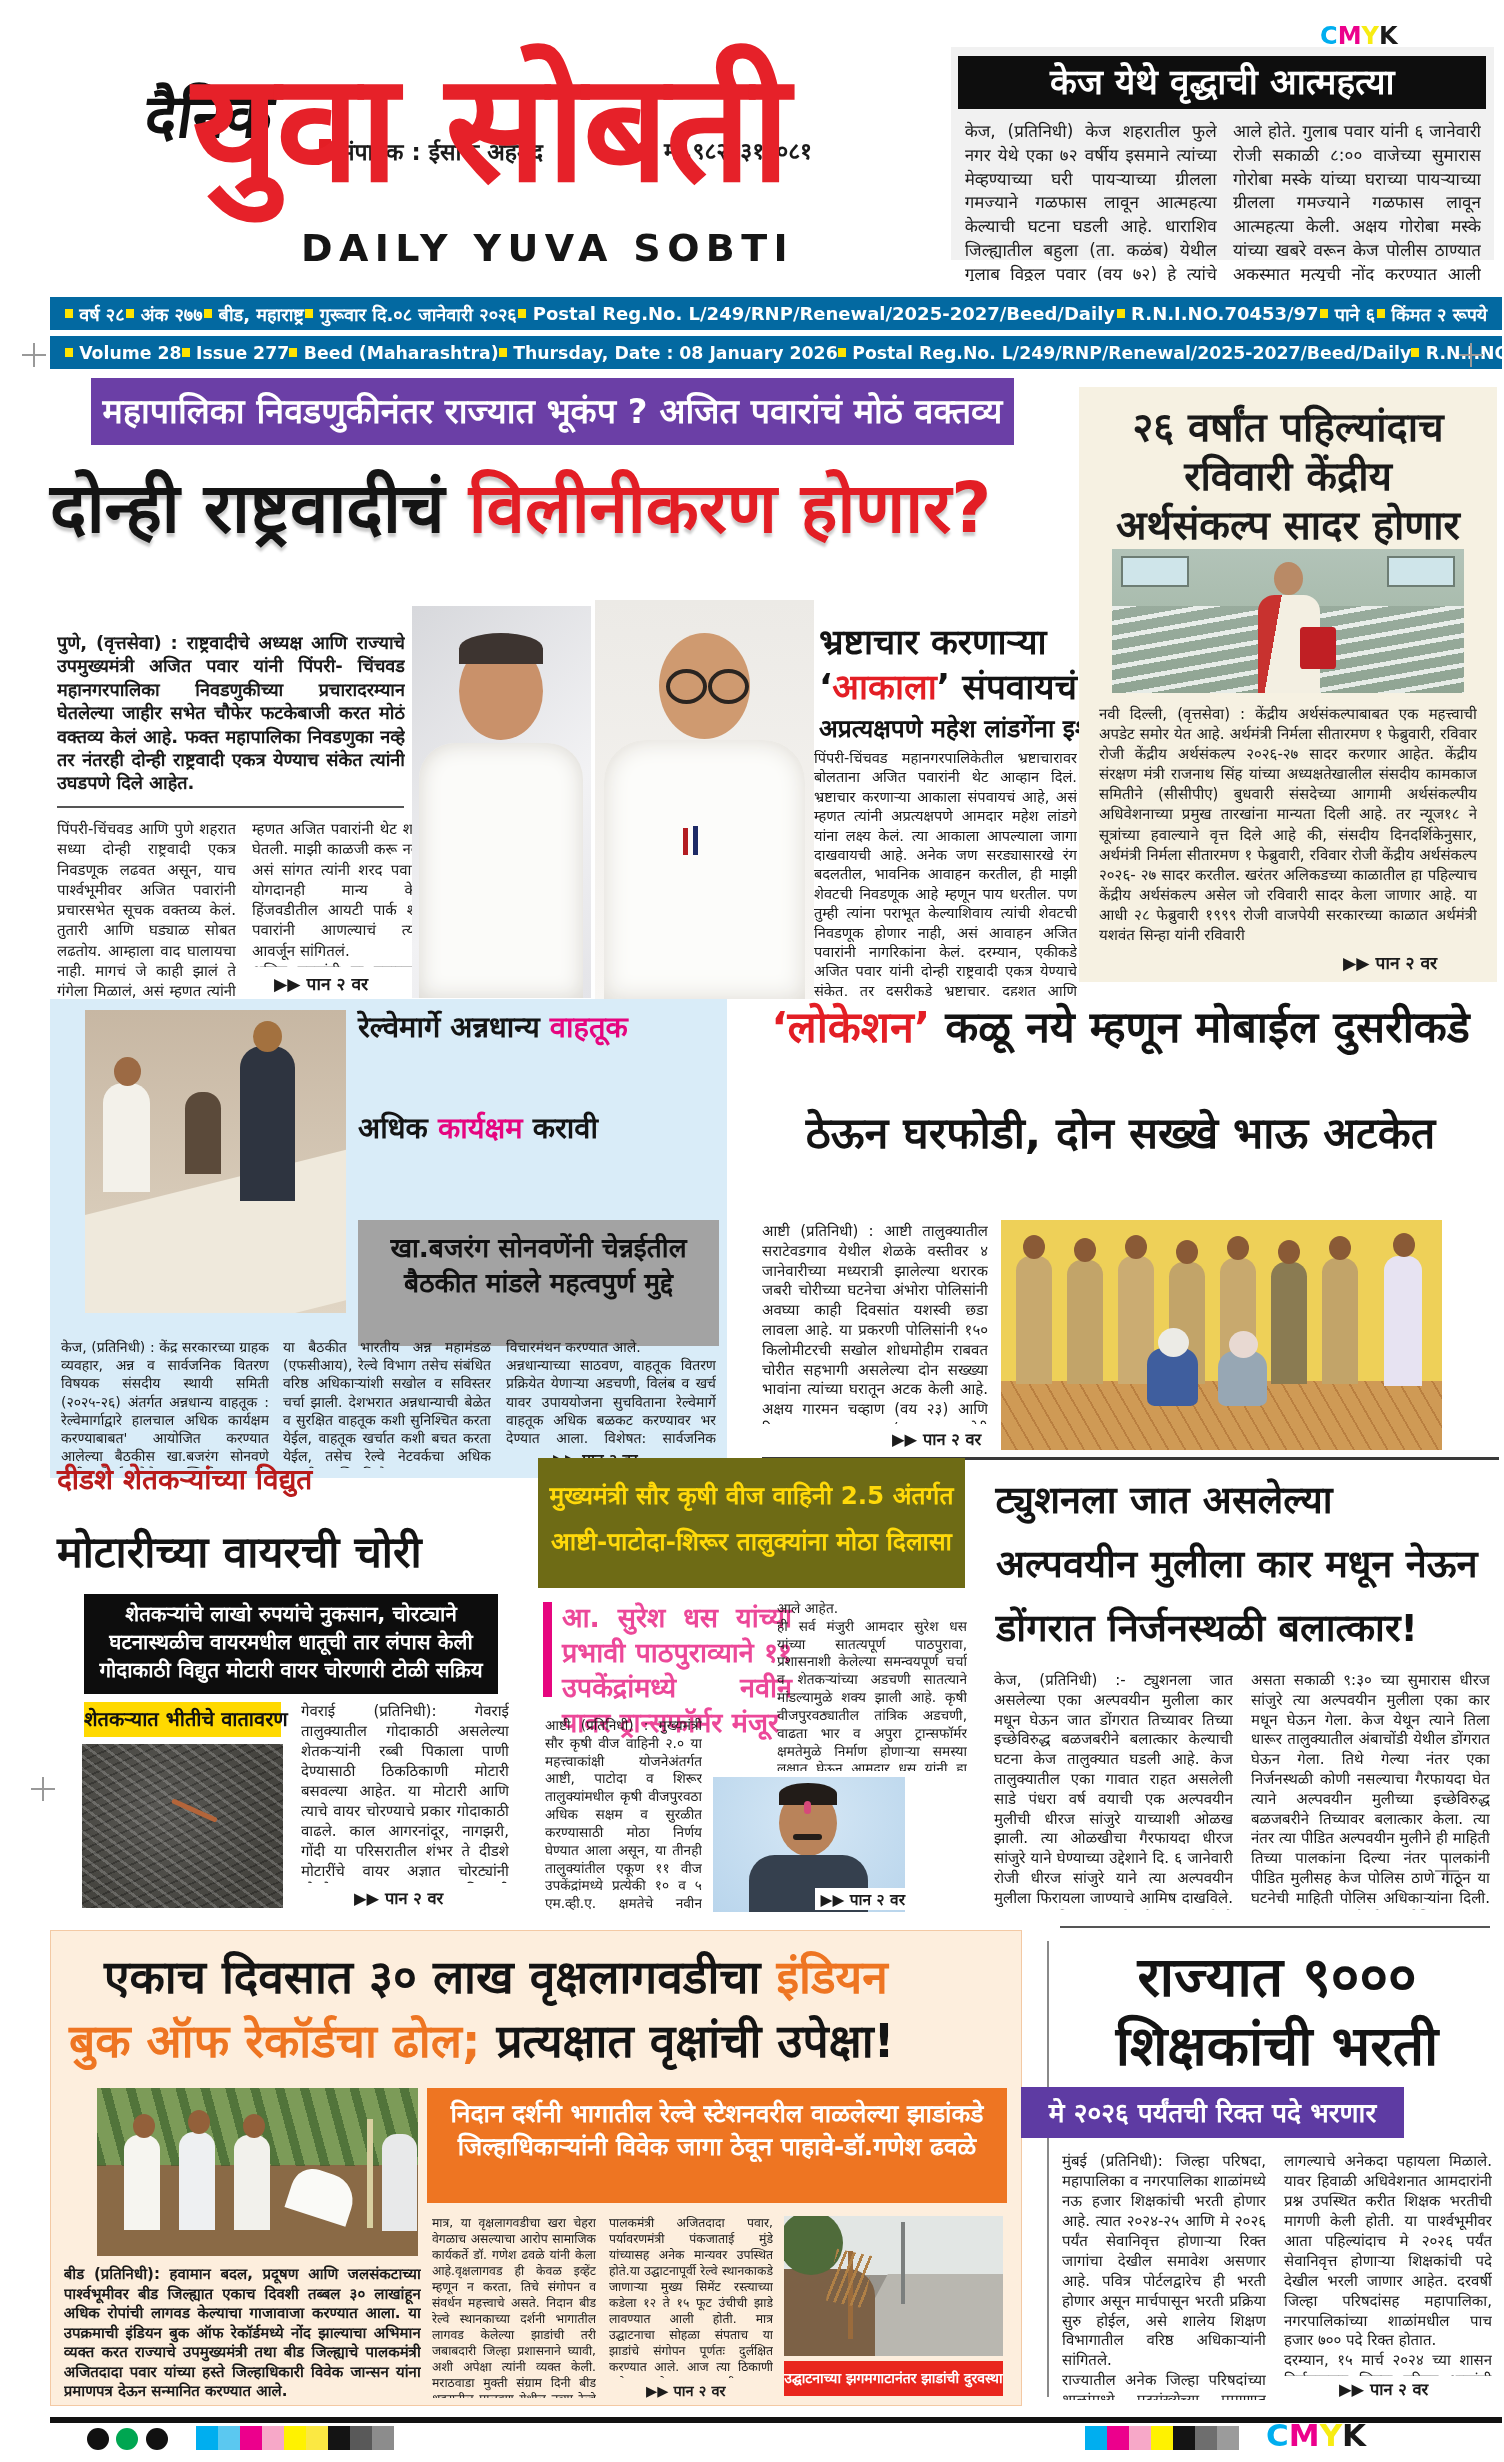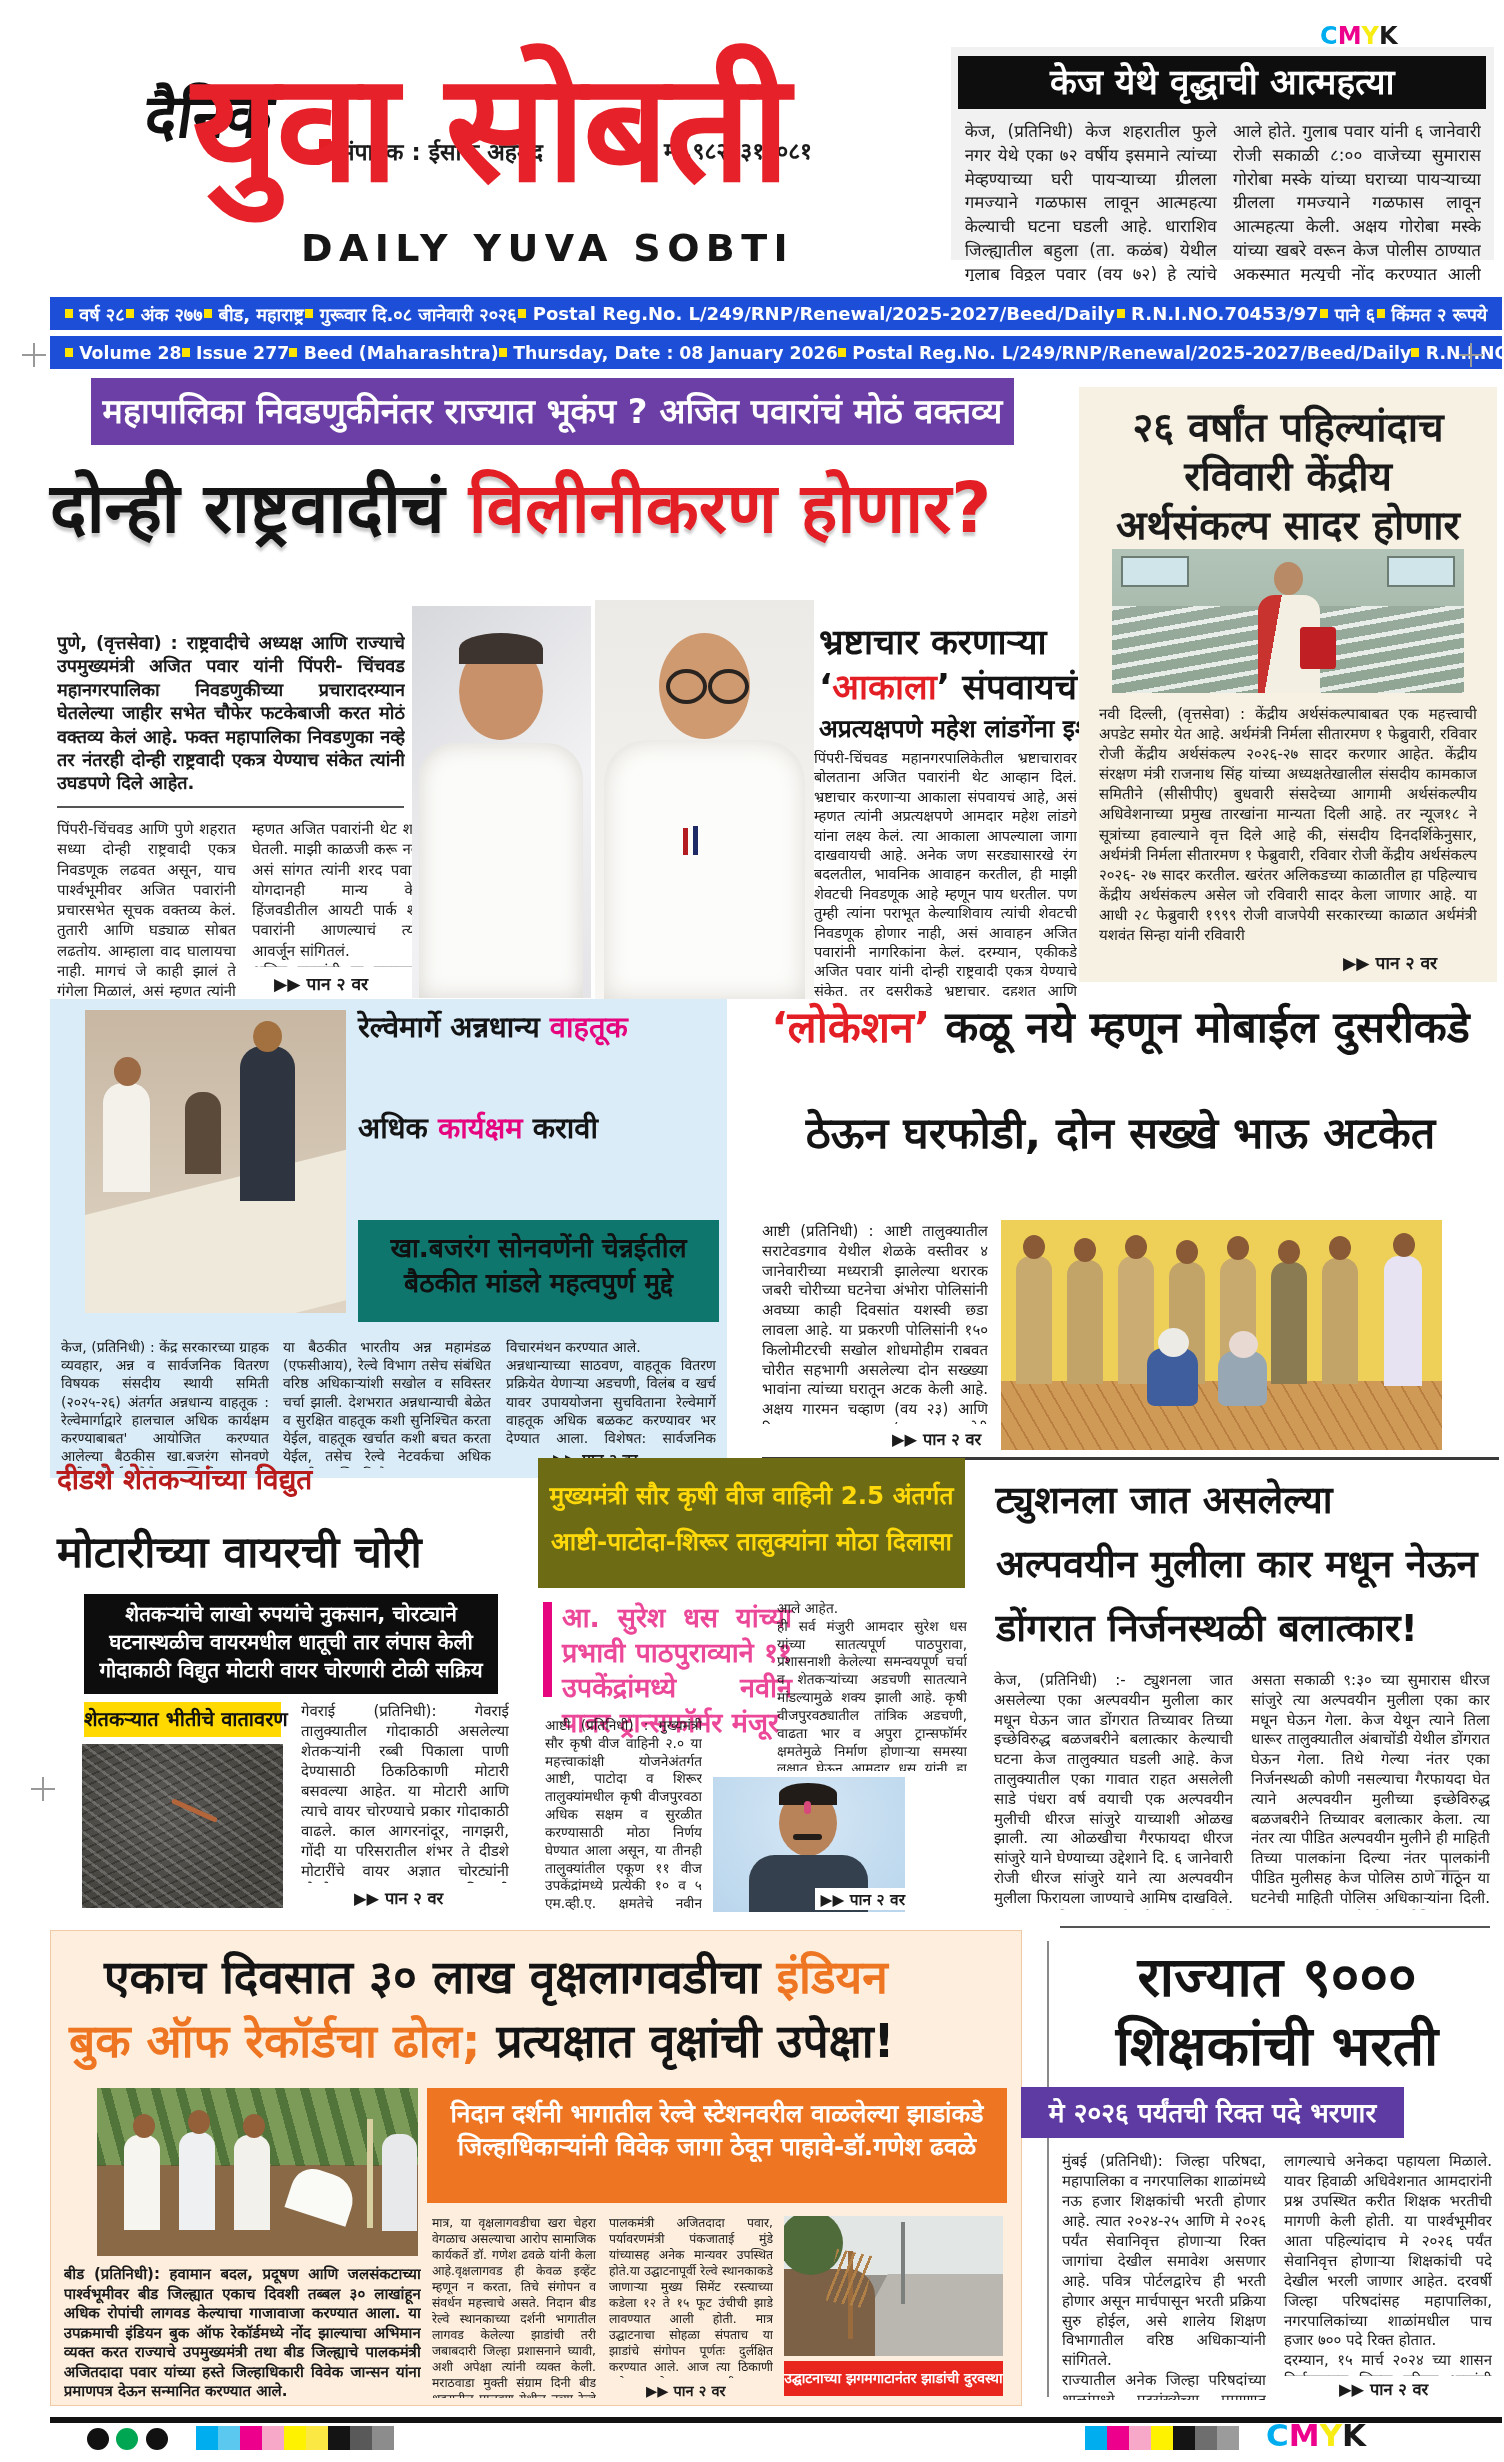--- a/index.html
+++ b/index.html
@@ -12,21 +12,21 @@
   .nw{white-space:nowrap}
   .pre{white-space:pre-line}
   .ov{overflow:hidden}
   .w{color:#fff}
   .red{color:#e31e25}
   .mag{color:#e6057f}
   .org{color:#ee7522}
   .yel{color:#ffd90a}
   .jump{font-weight:bold;font-size:17.3px;white-space:nowrap}
   
-  .infobar{left:50px;width:1452px;height:33px;background:#1d4ed8;display:flex;
+  .infobar{left:50px;width:1452px;height:33px;background:#0369a1;display:flex;
            align-items:center;justify-content:space-between;padding:0 14.6px;box-sizing:border-box}
   .infobar .it{color:#fff;font-weight:bold;white-space:nowrap;display:flex;align-items:center}
   .infobar .sq{width:8.2px;height:8.2px;background:#ffe400;display:inline-block;margin-right:6.4px}
   
   .crop{position:absolute;width:24px;height:24px}
   .crop::before{content:"";position:absolute;left:11px;top:0;width:1.8px;height:24px;background:#999}
   .crop::after{content:"";position:absolute;top:11px;left:0;height:1.8px;width:24px;background:#999}
   
   .ph{position:absolute;overflow:hidden}
   .fig{position:absolute}
@@ -181,21 +181,21 @@
     <div class="fig" style="left:155px;top:36px;width:55px;height:155px;border-radius:22px 22px 0 0;background:#2e3440"></div>
     <div class="fig circ" style="left:168px;top:11px;width:29px;height:31px;background:#a3713f"></div>
     <div class="fig" style="left:100px;top:82px;width:36px;height:82px;border-radius:16.4px 16.4px 0 0;background:#5b4a3a"></div>
   </div>
   <div class="abs b nw" style="left:308px;top:7.3px;font-size:29px">
     <span style="color:#141414">रेल्वेमार्गे अन्नधान्य </span><span class="mag">वाहतूक</span>
   </div>
   <div class="abs b nw" style="left:308px;top:108px;font-size:29px">
     <span style="color:#141414">अधिक </span><span class="mag">कार्यक्षम</span><span style="color:#141414"> करावी</span>
   </div>
-  <div class="abs b ct" style="left:308px;top:221px;width:361px;height:102px;background:#0f766e;color:#101010;font-size:26.4px;line-height:1.32;padding-top:11px;box-sizing:border-box">खा.बजरंग सोनवणेंनी चेन्नईतील बैठकीत मांडले महत्वपुर्ण मुद्दे</div>
+  <div class="abs b ct" style="left:308px;top:221px;width:361px;height:126px;background:#a3a3a3;color:#101010;font-size:26.4px;line-height:1.32;padding-top:11px;box-sizing:border-box">खा.बजरंग सोनवणेंनी चेन्नईतील बैठकीत मांडले महत्वपुर्ण मुद्दे</div>
   <div class="abs j ov" style="left:11px;top:339px;width:208px;height:130px;font-size:14px;line-height:1.3">केज, (प्रतिनिधी) : केंद्र सरकारच्या ग्राहक व्यवहार, अन्न व सार्वजनिक वितरण विषयक संसदीय स्थायी समिती (२०२५-२६) अंतर्गत अन्नधान्य वाहतूक : रेल्वेमार्गाद्वारे हालचाल अधिक कार्यक्षम करण्याबाबत' आयोजित करण्यात आलेल्या बैठकीस खा.बजरंग सोनवणे यांनी चेन्नई येथे उपस्थिती लावली. बैठकीत रेल्वेमार्गे अन्नधान्य वाहूतूक अधिक कार्यक्षम करावी, असे महत्वाचे विविध मुद्दे मांडले.</div>
   <div class="abs j ov pre" style="left:233px;top:339px;width:208px;height:130px;font-size:14px;line-height:1.3">या बैठकीत भारतीय अन्न महामंडळ (एफसीआय), रेल्वे विभाग तसेच संबंधित वरिष्ठ अधिकाऱ्यांशी सखोल व सविस्तर चर्चा झाली. देशभरात अन्नधान्याची बेळेत व सुरक्षित वाहतूक कशी सुनिश्चित करता येईल, वाहतूक खर्चात कशी बचत करता येईल, तसेच रेल्वे नेटवर्कचा अधिक प्रभावी आणि नियोजनबद्ध वापर कसा करता येईल, याबाबत विविध मुद्द्यांवर सविस्तर</div>
   <div class="abs j ov pre" style="left:456px;top:339px;width:210px;height:108px;font-size:14px;line-height:1.3">विचारमंथन करण्यात आले.
 अन्नधान्याच्या साठवण, वाहतूक वितरण प्रक्रियेत येणाऱ्या अडचणी, विलंब व खर्च यावर उपाययोजना सुचविताना रेल्वेमार्गे वाहतूक अधिक बळकट करण्यावर भर देण्यात आला. विशेषत: सार्वजनिक वितरण प्रणाली अधिक सक्षम करण्यासाठी रेल्वे आणि एफसीआय यांच्यातील समन्वय</div>
   <div class="abs jump" style="left:503px;top:449px;font-size:15.5px">▶▶ पान २ वर</div>
 </div>
 
 <div class="abs b ct nw" style="left:741px;top:996px;width:759px;font-size:43px">
   <span class="red">‘लोकेशन’</span><span style="color:#141414"> कळू नये म्हणून मोबाईल दुसरीकडे</span>
 </div>

